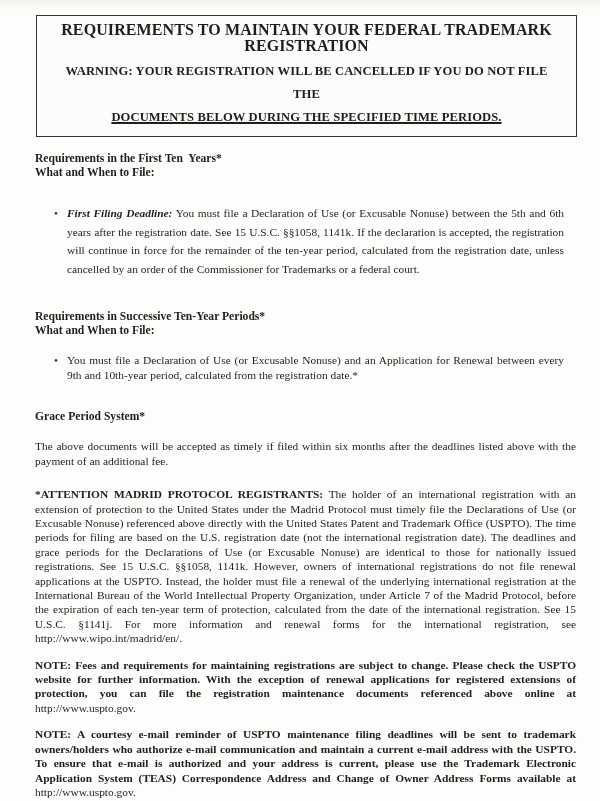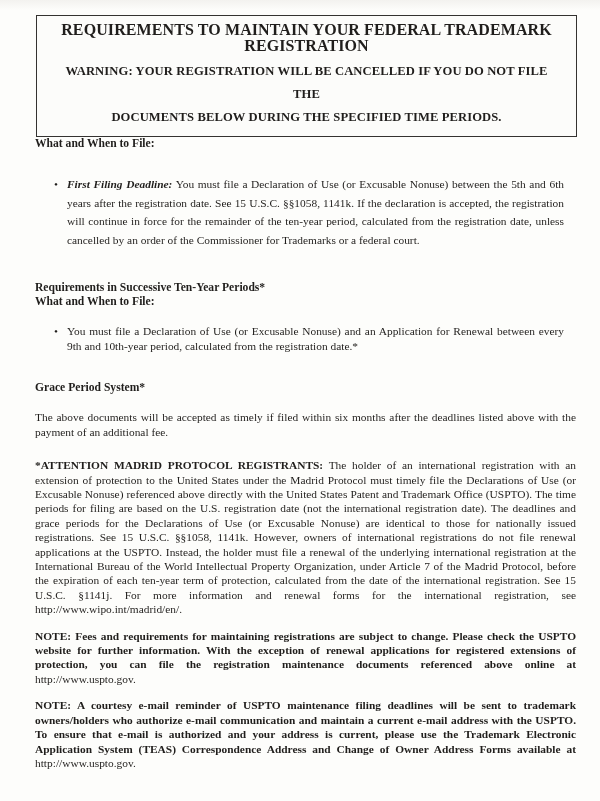--- a/index.html
+++ b/index.html
@@ -21,21 +21,21 @@
     box-sizing:border-box;
     width:541px;
     margin-left:1px;
     border:1.5px solid #343230;
     text-align:center;
     padding:6px 14px 7px;
     background:#fcfcfa;
   }
   .box-title   { font-weight:700; font-size:16px; line-height:16px; letter-spacing:.1px; }
   .box-warning { font-weight:700; font-size:12.6px; line-height:23px; margin-top:6px; letter-spacing:.1px; }
-  .u { text-decoration-thickness:1.5px; }
+  .u { text-decoration:underline; text-decoration-thickness:1.5px; }
 
   .h { font-weight:700; font-size:11.6px; line-height:14px; white-space:pre-wrap; }
   .sec1-h  { margin-top:15px; }
   .sec2-h  { margin-top:32px; }
   .grace-h { margin-top:28px; }
 
   .blist { margin:0; padding:0 12px 0 32px; }
   .blist li {
     list-style:none; position:relative;
     text-align:justify; font-size:11.4px;
@@ -62,20 +62,21 @@
 <div class="page">
 
   <div class="header-box">
     <div class="box-title">REQUIREMENTS TO MAINTAIN YOUR FEDERAL TRADEMARK REGISTRATION</div>
     <div class="box-warning">
       <span>WARNING: YOUR REGISTRATION WILL BE CANCELLED IF YOU DO NOT FILE THE</span><br>
       <span class="u">DOCUMENTS BELOW DURING THE SPECIFIED TIME PERIODS.</span>
     </div>
   </div>
 
+  <div class="h sec1-h">Requirements in the First Ten  Years*</div>
   <div class="h">What and When to File:</div>
 
   <ul class="blist wide">
     <li><span class="bi">First Filing Deadline:</span> <span>You must file a Declaration of Use (or Excusable Nonuse) between the 5th and 6th years after the registration date.  See 15 U.S.C. §§1058, 1141k.  If the declaration is accepted, the registration will continue in force for the remainder of the ten-year period, calculated from the registration date, unless cancelled by an order of the Commissioner for Trademarks or a federal court.</span></li>
   </ul>
 
   <div class="h sec2-h">Requirements in Successive Ten-Year Periods*</div>
   <div class="h">What and When to File:</div>
 
   <ul class="blist narrow">

